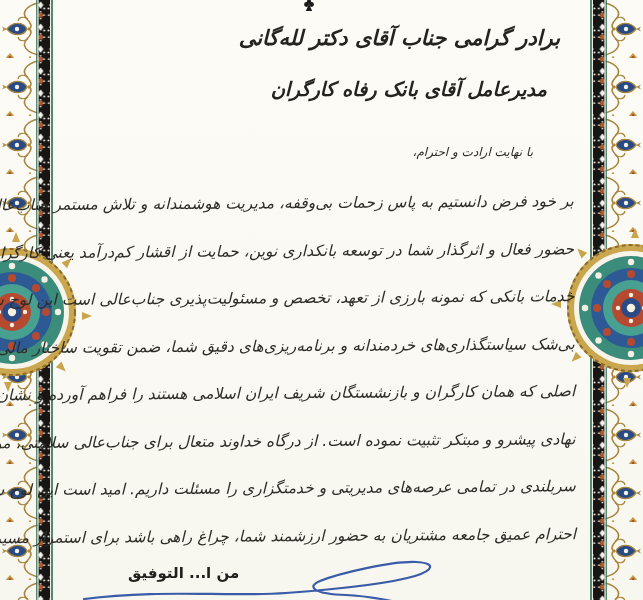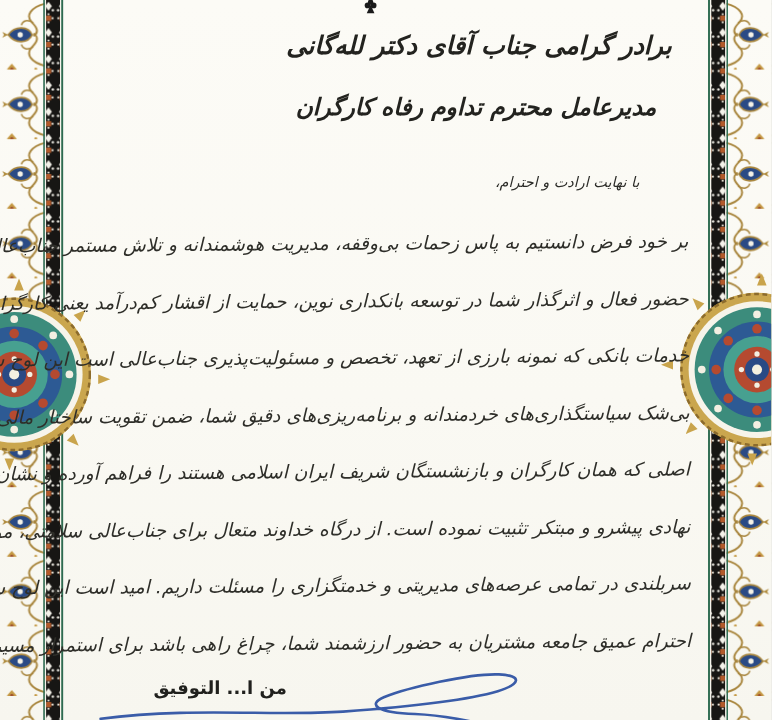--- a/index.html
+++ b/index.html
@@ -159,21 +159,21 @@
       <path d="M309 4 L305.8 11 L312.2 11 Z"></path>
     </g>
 
     <path d="M84 599 C160 589 226 597 286 593 C340 589 388 584 415 576
              C434 570 436 563 416 562 C392 561 340 573 320 581
              C306 587 314 594 346 595 C368 596 396 601 410 606" fill="none" stroke="#3a5ca8" stroke-width="2.2" stroke-linecap="round"></path>
   </svg>
 
   <div class="text-layer">
     <div class="recipient-1">برادر گرامی جناب آقای دکتر لله‌گانی</div>
-    <div class="recipient-2">مدیرعامل محترم تداوم رفاه کارگران</div>
+    <div class="recipient-2">مدیرعامل آقای بانک رفاه کارگران</div>
     <div class="salutation">با نهایت ارادت و احترام،</div>
 
     <div class="body-block">
       <div class="body-line">بر خود فرض دانستیم به پاس زحمات بی‌وقفه، مدیریت هوشمندانه و تلاش مستمر جناب‌عالی در ارتقاء جایگاه بانک رفاه کارگران و همچنین</div>
       <div class="body-line">حضور فعال و اثرگذار شما در توسعه بانکداری نوین، حمایت از اقشار کم‌درآمد یعنی کارگران و بازنشسته و مستمری‌بگیران و ارتقای کیفیت</div>
       <div class="body-line">خدمات بانکی که نمونه بارزی از تعهد، تخصص و مسئولیت‌پذیری جناب‌عالی است این لوح سپاس را تقدیم محضر ارزشمند شما نمایم.</div>
       <div class="body-line">بی‌شک سیاستگذاری‌های خردمندانه و برنامه‌ریزی‌های دقیق شما، ضمن تقویت ساختار مالی بانک، موجبات رضایت و اعتماد مشتریان</div>
       <div class="body-line">اصلی که همان کارگران و بازنشستگان شریف ایران اسلامی هستند را فراهم آورده و نشان عالی این بانک را در نظام مالی کشور به عنوان</div>
       <div class="body-line">نهادی پیشرو و مبتکر تثبیت نموده است. از درگاه خداوند متعال برای جناب‌عالی سلامتی، موفقیت‌های بیش از پیش و تداوم پویایی و</div>
       <div class="body-line">سربلندی در تمامی عرصه‌های مدیریتی و خدمتگزاری را مسئلت داریم. امید است این لوح سپاس، به عنوان نشانه‌ای از قدرشناسی و</div>

